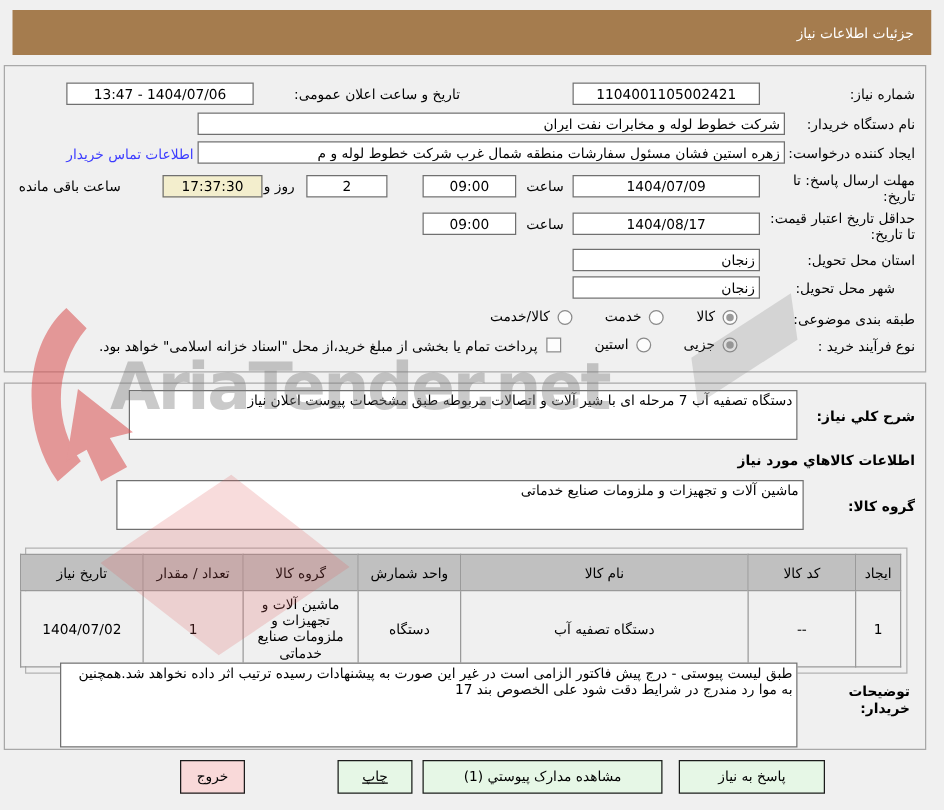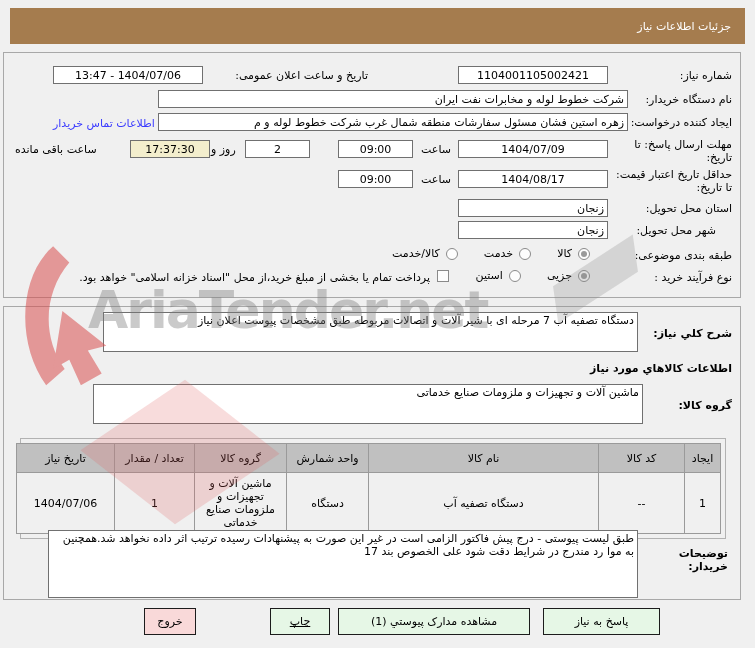--- a/index.html
+++ b/index.html
@@ -174,21 +174,21 @@
         </tr>
       </thead>
       <tbody>
         <tr>
           <td>1</td>
           <td>--</td>
           <td>دستگاه تصفیه آب</td>
           <td>دستگاه</td>
           <td>ماشین آلات و تجهیزات و ملزومات صنایع خدماتی</td>
           <td>1</td>
-          <td>1404/07/06</td>
+          <td>1404/07/02</td>
         </tr>
       </tbody>
     </table>
   </div>
 
   <span class="lbl b wrap" style="top:240px;right:12px;width:62px;">توضیحات خریدار:</span>
   <textarea class="fld rt" style="top: 223px; right: 102px; width: 590px; height: 68px;" readonly="">طبق لیست پیوستی - درج پیش فاکتور الزامی است در غیر این صورت به پیشنهادات رسیده ترتیب اثر داده نخواهد شد.همچنین به موا رد مندرج در شرایط دقت شود علی الخصوص بند 17</textarea>
 </div>
 
 <div class="btn green" style="right:95px;width:115px;">

